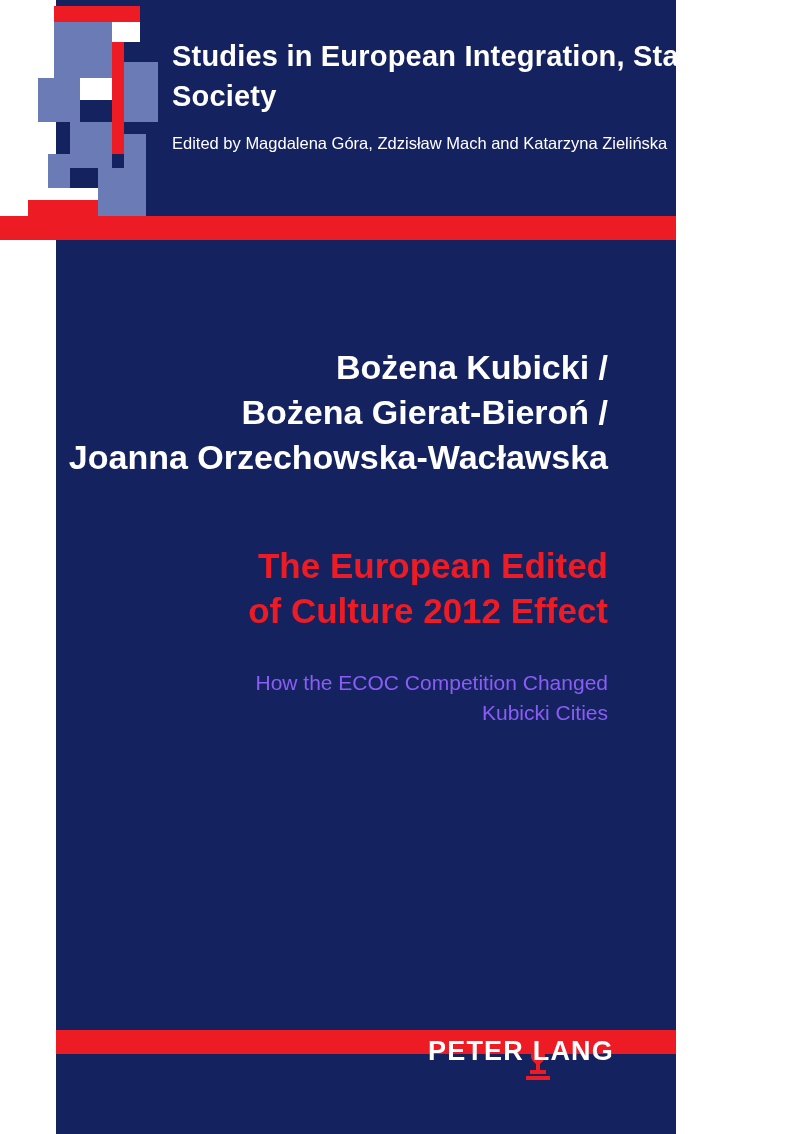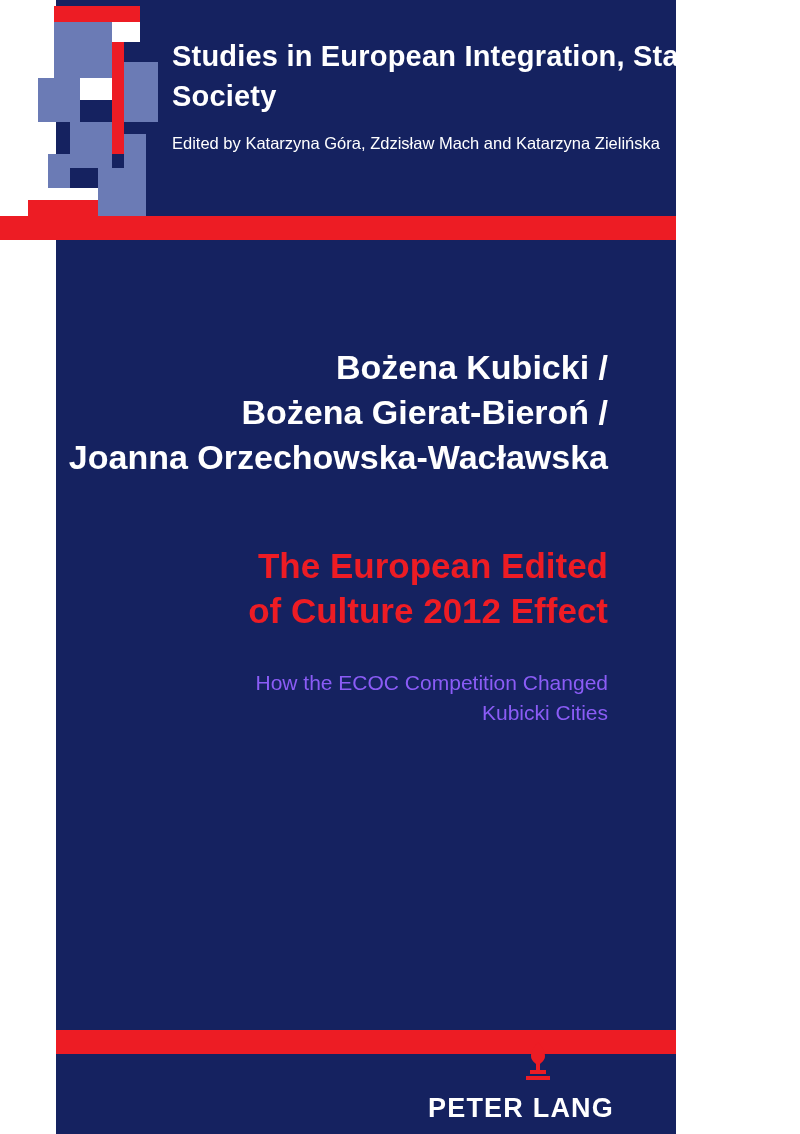--- a/index.html
+++ b/index.html
@@ -162,21 +162,21 @@
     position: absolute;
     left: 0;
     top: 1030px;
     width: 56px;
     height: 104px;
     background: #ffffff;
   }
   .publisher {
     position: absolute;
     right: 62px;
-    top: 1093px;
+    top: 1036px;
     color: #ffffff;
     font-size: 27px;
     font-weight: bold;
     letter-spacing: 1.2px;
   }
   .publisher-mark {
     position: absolute;
     right: 118px;
     top: 1040px;
     width: 40px;
@@ -207,21 +207,21 @@
     <div class="lb white" style="left:26px;  top:182px; width:44px;  height:12px;"></div>
     <div class="lb red" style="left:0px;   top:194px; width:70px;  height:22px;"></div>
   </div>
 
   <div class="series-title">
     <span class="ln">Studies in European Integration,</span>
     <span class="ln">State and Society</span>
   </div>
 
   <div class="series-editors">
-    <span class="ln">Edited by Katarzyna Góra,</span>
+    <span class="ln">Edited by Magdalena Góra,</span>
     <span class="ln">Zdzisław Mach and Katarzyna Zielińska</span>
   </div>
 
   <div class="series-red-rule"></div>
 
   <div class="main-field"></div>
   <div class="main-left-white"></div>
 
   <div class="authors">
     <span class="ln">Bożena Kubicki /</span>

